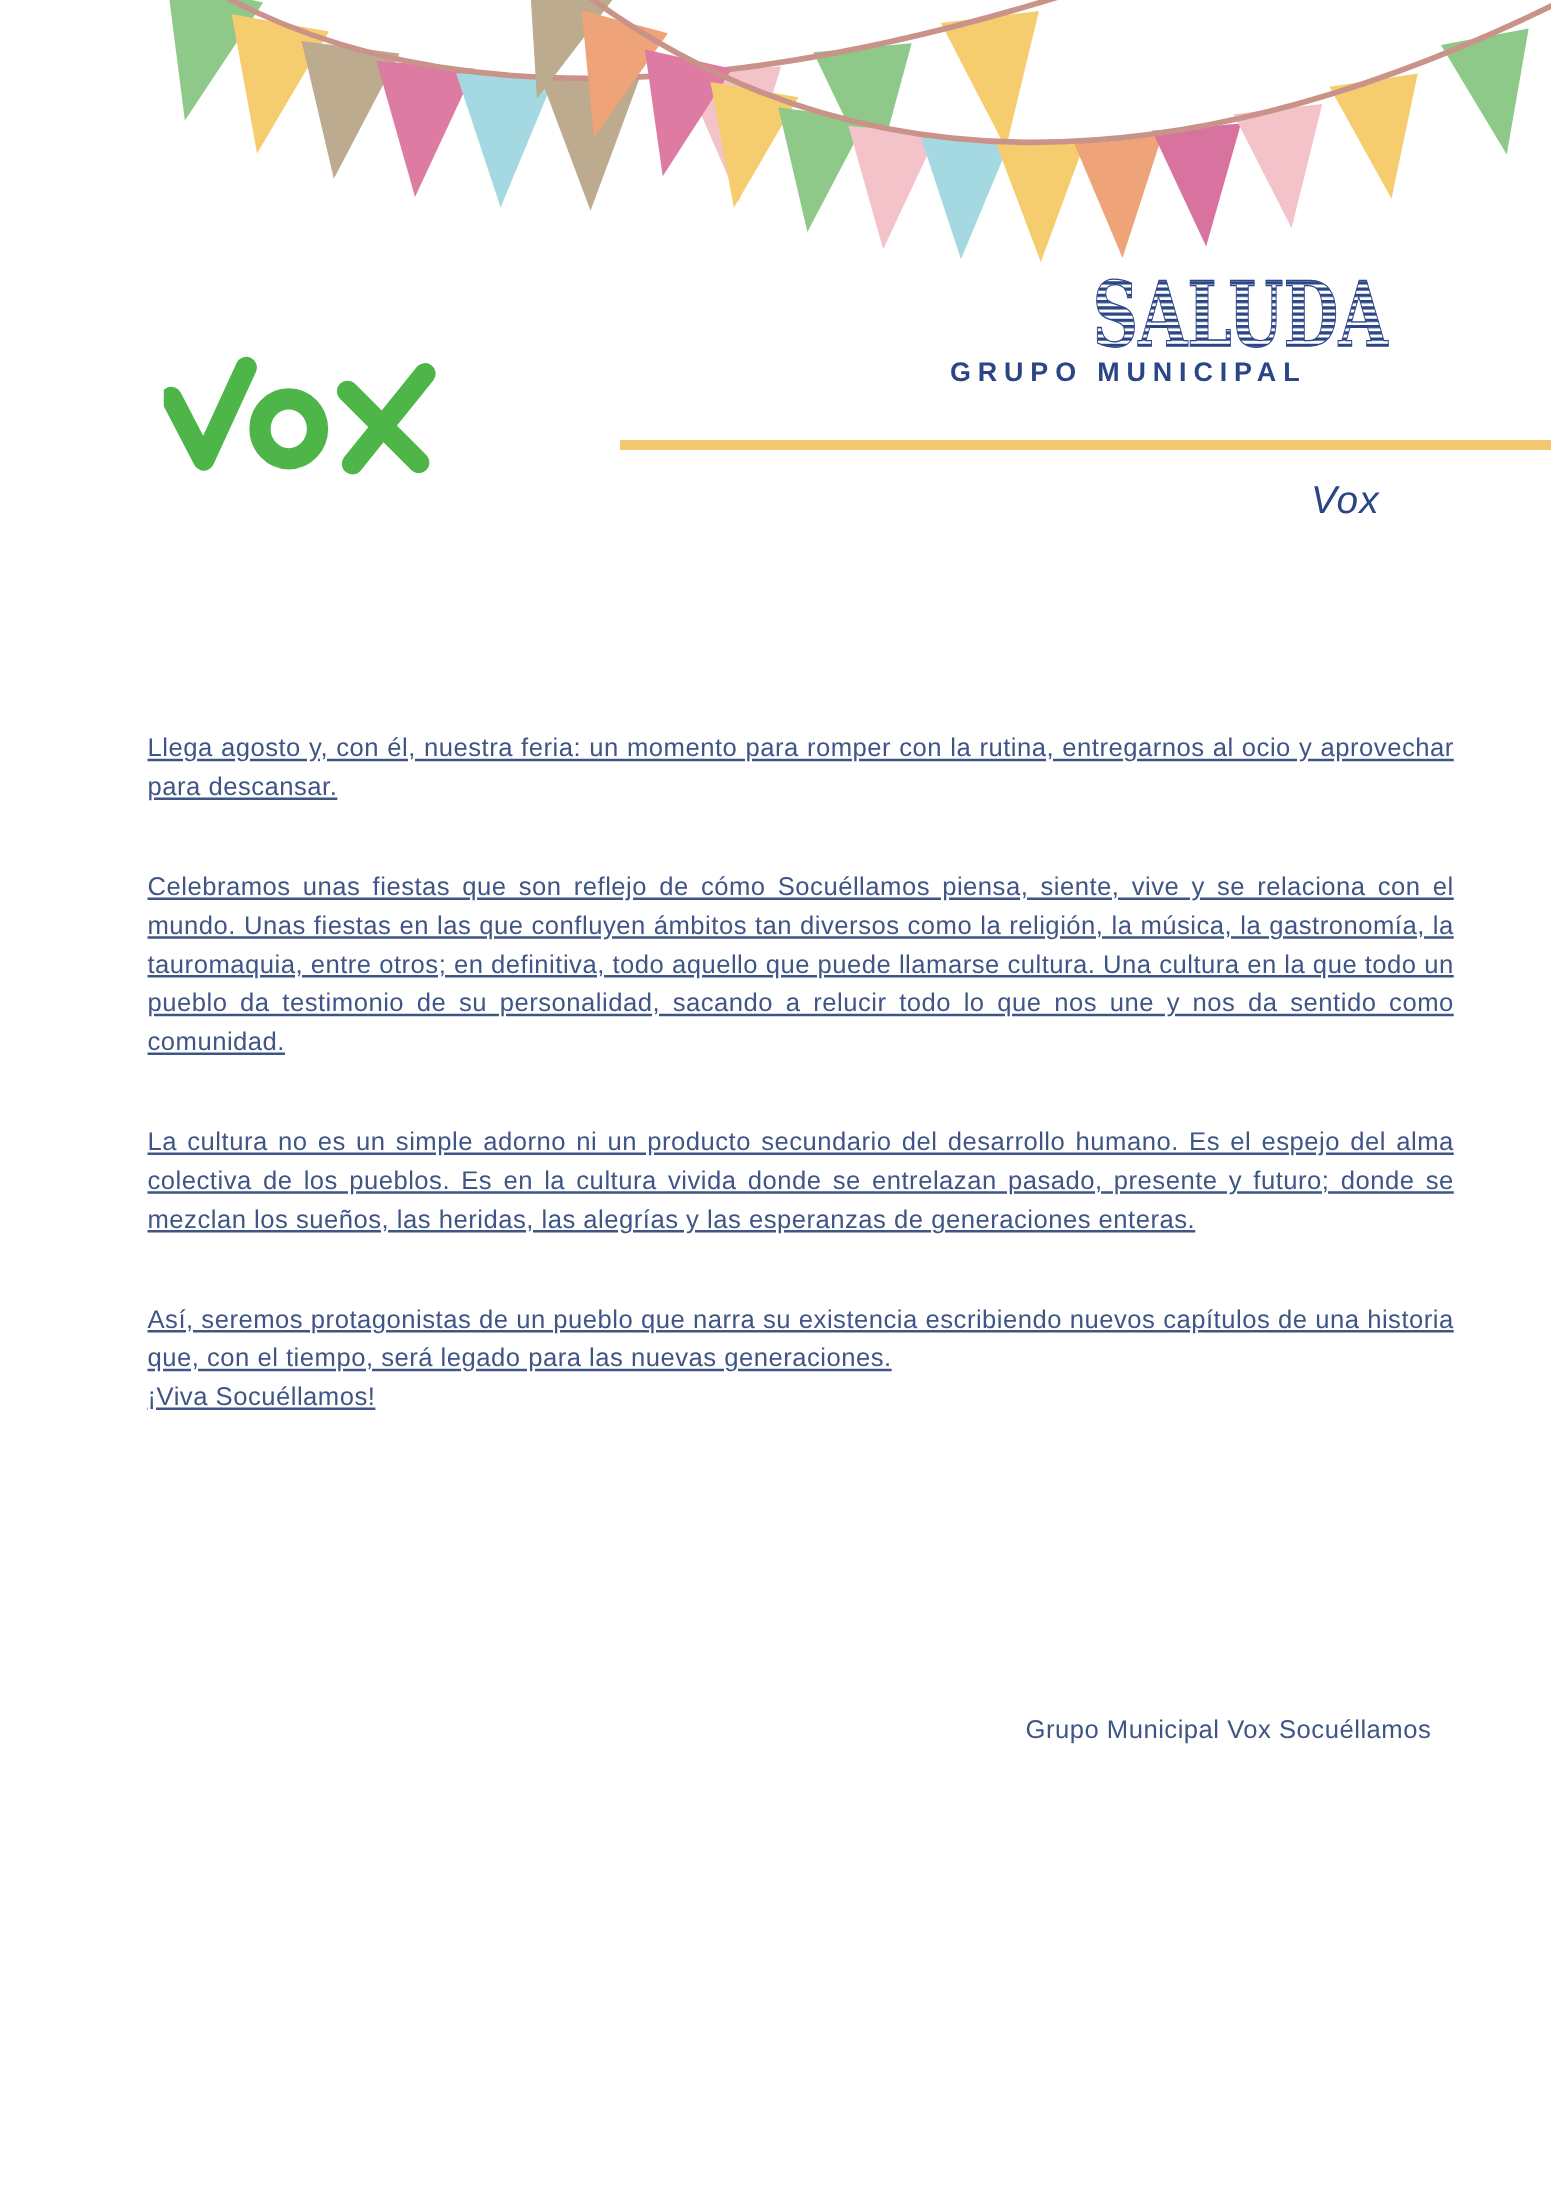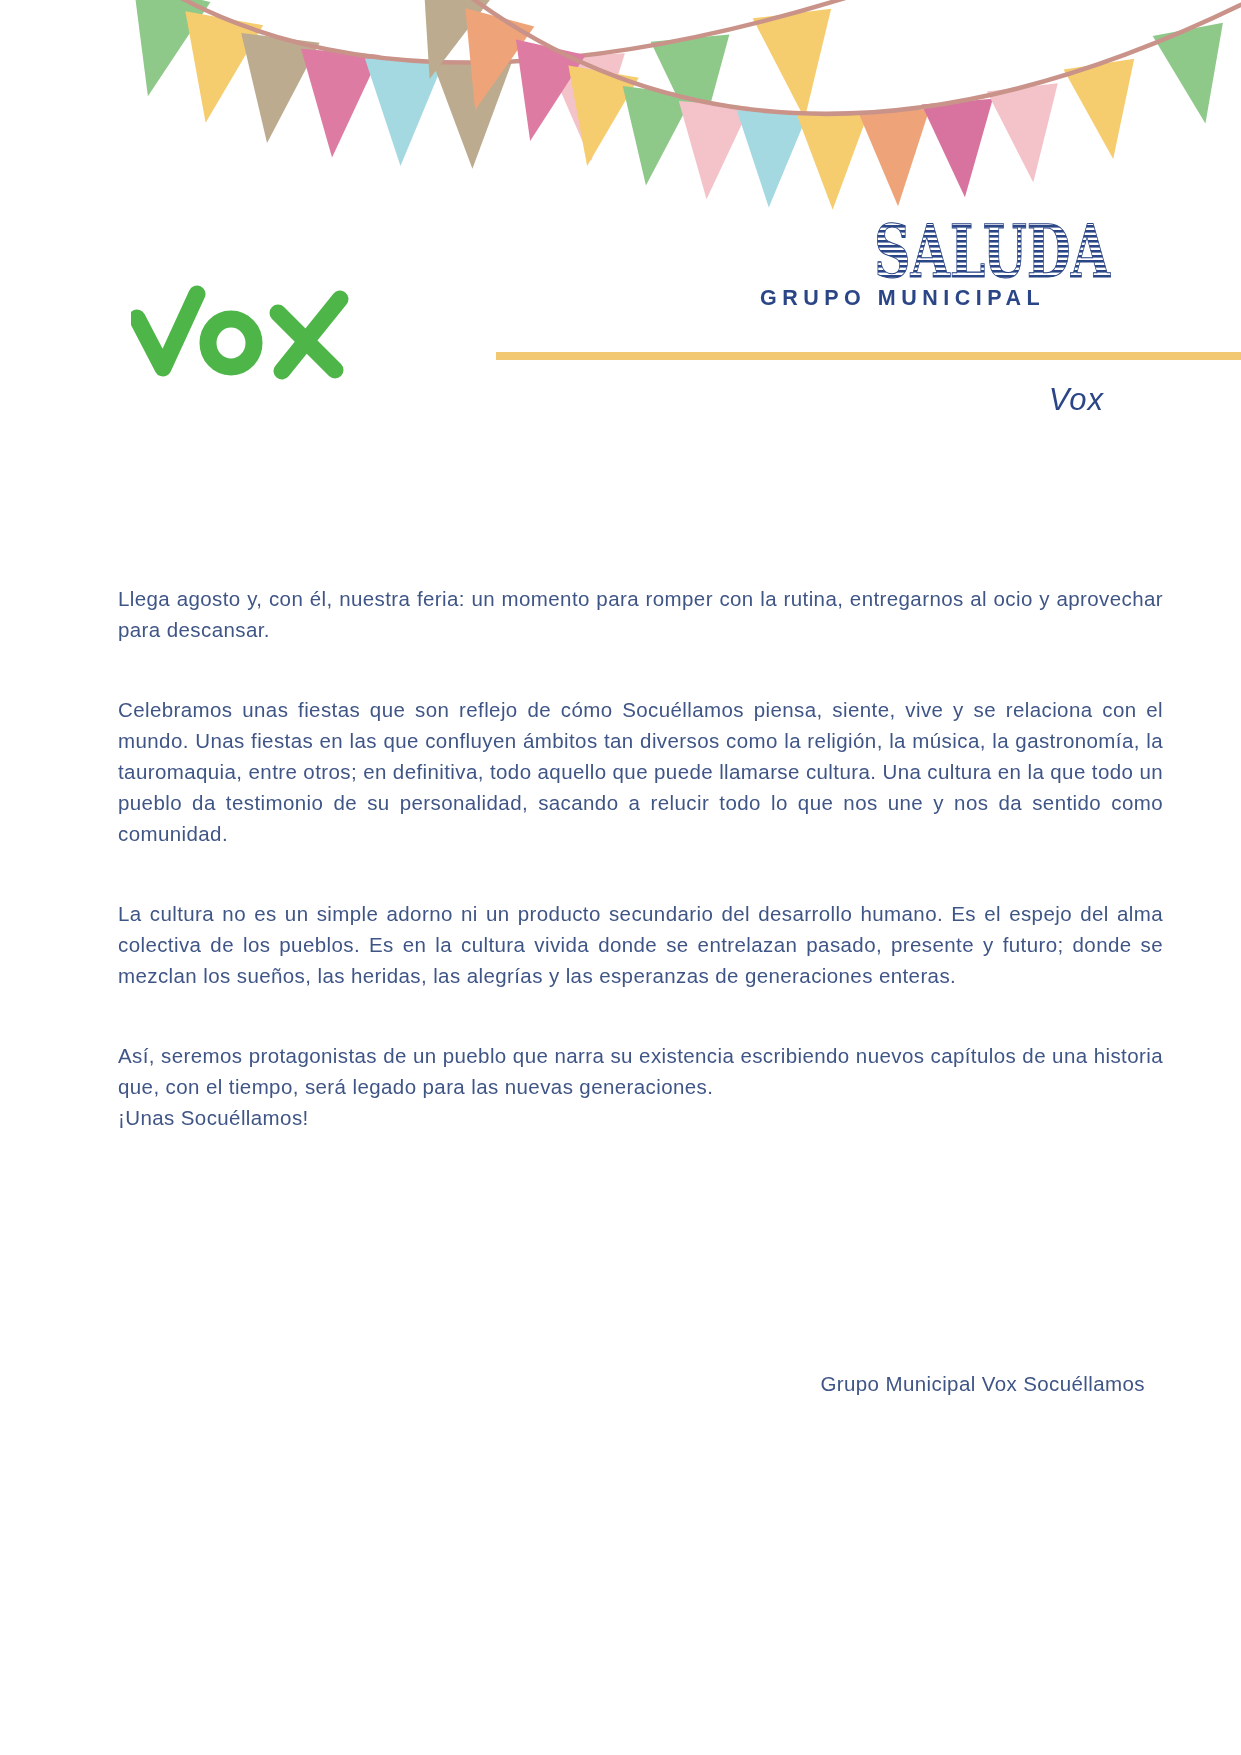--- a/index.html
+++ b/index.html
@@ -27,20 +27,21 @@
     position:absolute;left:900px;top:382px;width:204px;
     text-align:right;
     font-style:italic;font-size:31px;color:#2b4687;
     letter-spacing:1px;
   }
   .body-text{
     position:absolute;left:118px;top:583px;width:1045px;
     color:#3f5586;
     font-size:20.5px;line-height:31px;letter-spacing:0.4px;
     text-align:justify;
+    text-decoration:underline;
   }
   .body-text p{margin:0;}
   .body-text p.gap{margin-top:49px;}
   .signature{
     position:absolute;left:118px;top:1372px;width:1027px;
     text-align:right;
     color:#3f5586;font-size:20.5px;letter-spacing:0.4px;
   }
   .footer-band{
     position:absolute;left:0;top:1598px;width:1241px;height:157px;
@@ -111,21 +112,21 @@
 
   <div class="rule"></div>
 
   <div class="vox-italic">Vox</div>
 
   <div class="body-text" id="body-text">
       <p class="para">Llega agosto y, con él, nuestra feria: un momento para romper con la rutina, entregarnos al ocio y aprovechar para descansar.</p>
       <p class="para gap">Celebramos unas fiestas que son reflejo de cómo Socuéllamos piensa, siente, vive y se relaciona con el mundo. Unas fiestas en las que confluyen ámbitos tan diversos como la religión, la música, la gastronomía, la tauromaquia, entre otros; en definitiva, todo aquello que puede llamarse cultura. Una cultura en la que todo un pueblo da testimonio de su personalidad, sacando a relucir todo lo que nos une y nos da sentido como comunidad.</p>
       <p class="para gap">La cultura no es un simple adorno ni un producto secundario del desarrollo humano. Es el espejo del alma colectiva de los pueblos. Es en la cultura vivida donde se entrelazan pasado, presente y futuro; donde se mezclan los sueños, las heridas, las alegrías y las esperanzas de generaciones enteras.</p>
       <p class="para gap">Así, seremos protagonistas de un pueblo que narra su existencia escribiendo nuevos capítulos de una historia que, con el tiempo, será legado para las nuevas generaciones.</p>
-      <p class="para">¡Unas Socuéllamos!</p>
+      <p class="para">¡Viva Socuéllamos!</p>
     </div>
 
   <div class="signature">Grupo Municipal Vox Socuéllamos</div>
 
   <div class="footer-band"></div>
   <div class="page-number">19</div>
 
 </div>
 
 </body></html>

